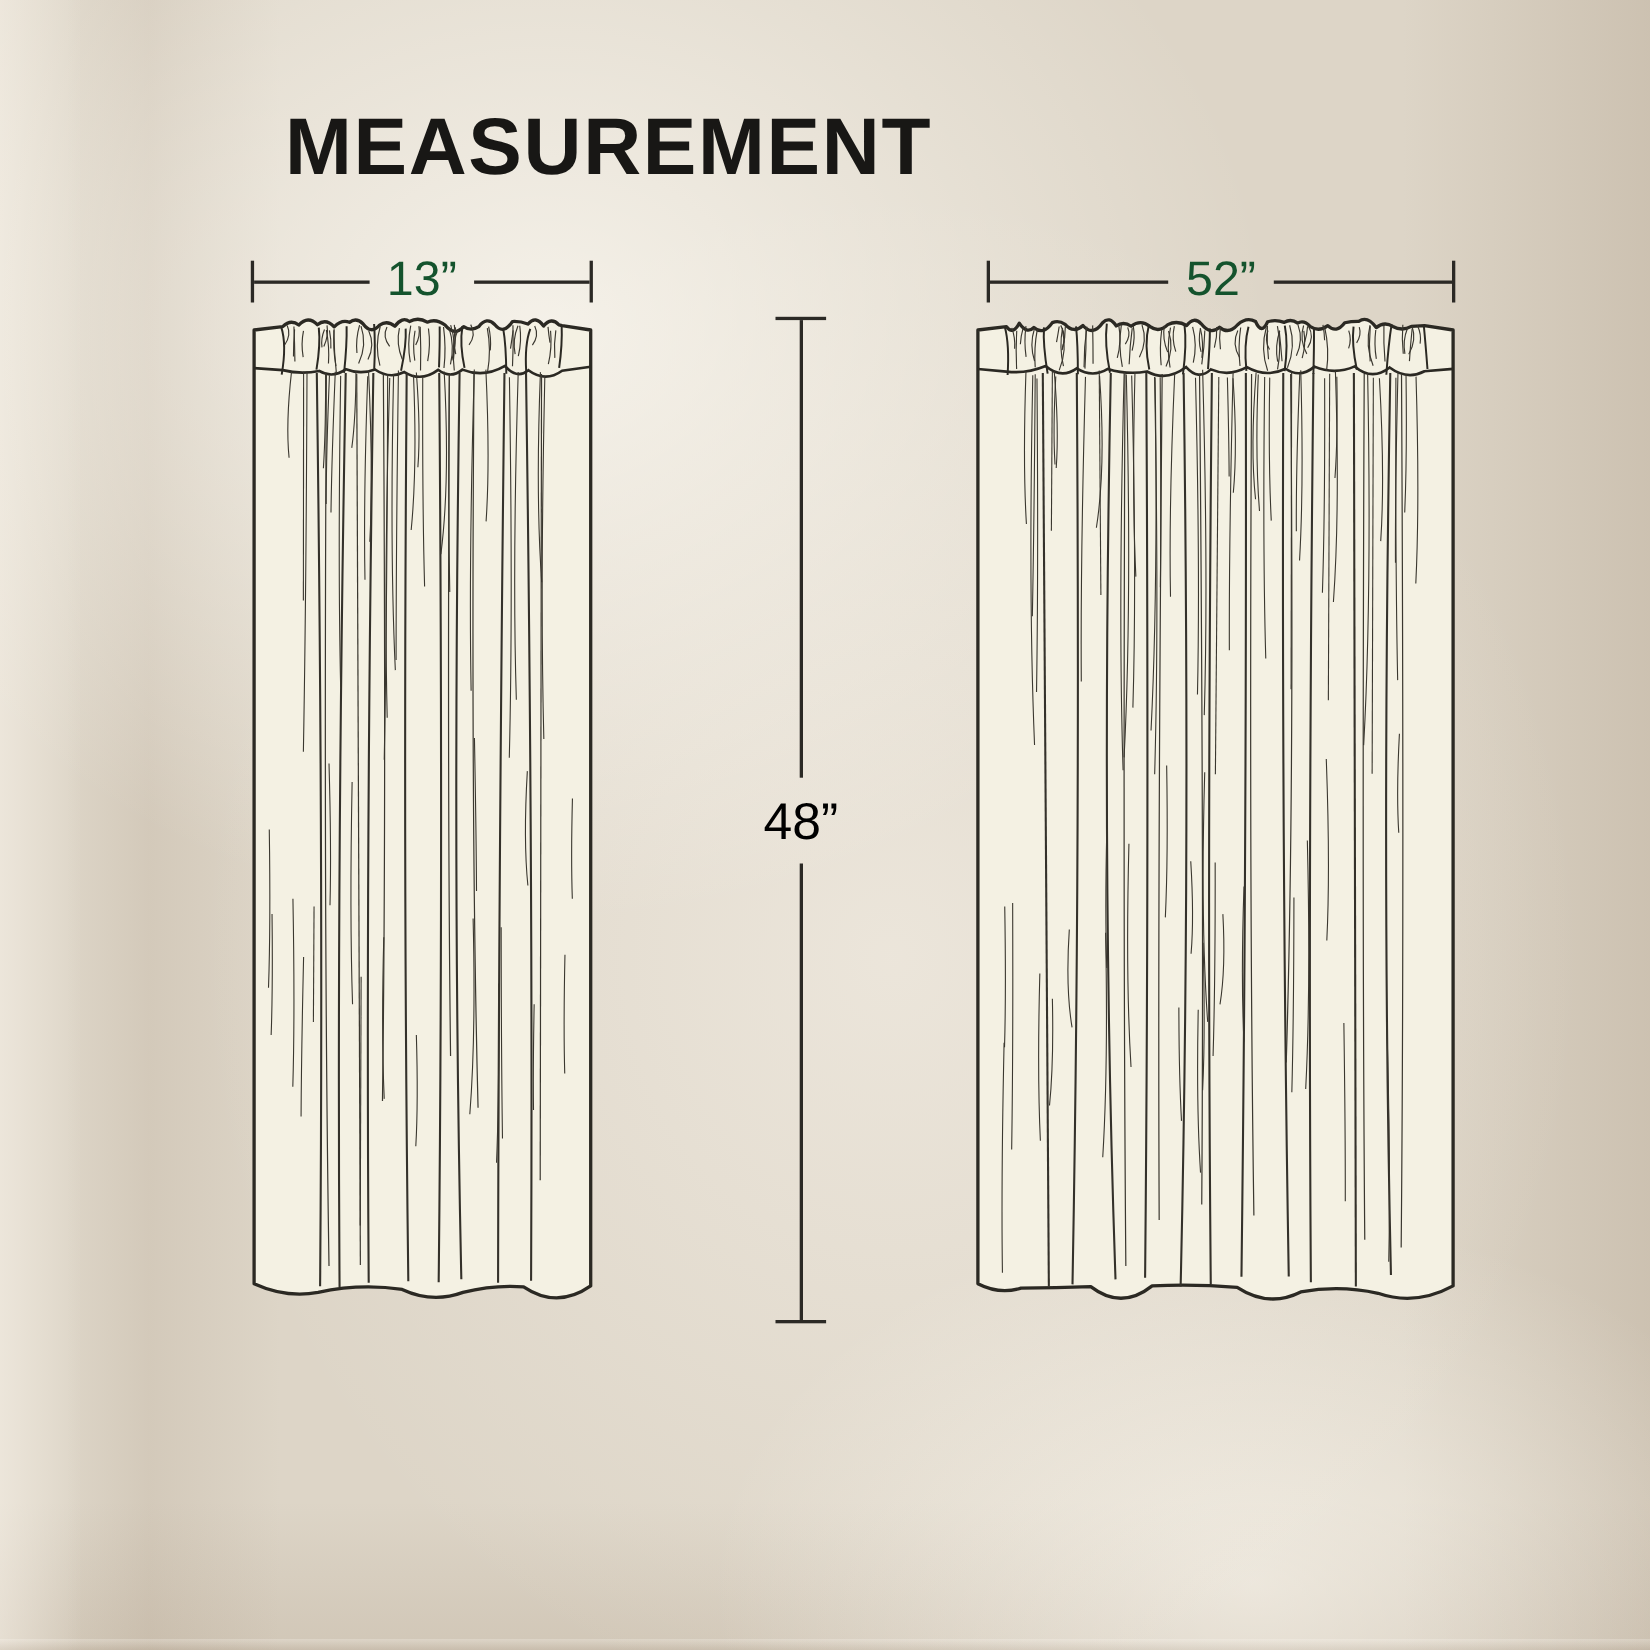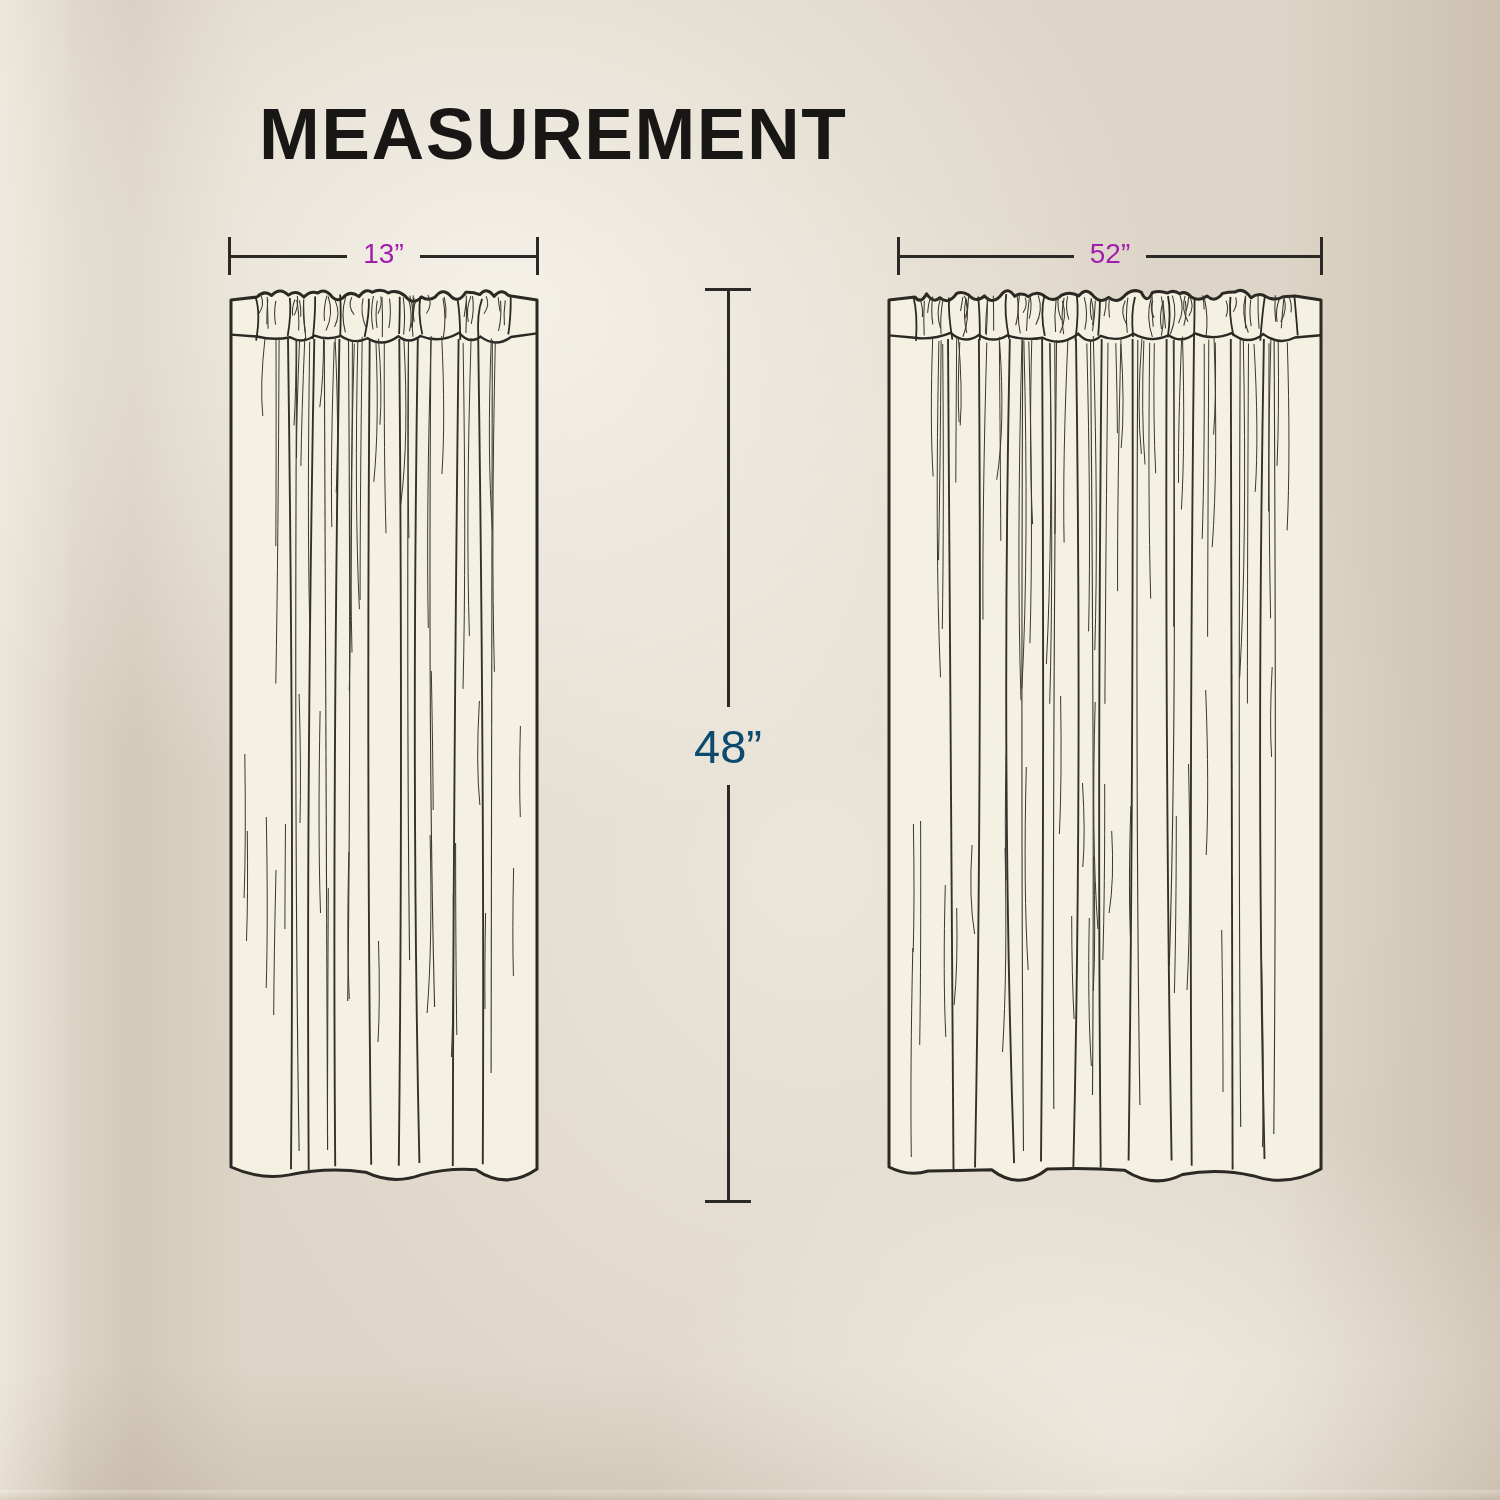--- a/index.html
+++ b/index.html
@@ -20,37 +20,37 @@
     position:absolute;left:222px;top:92px;
     font-size:73px;font-weight:700;letter-spacing:1.5px;color:#181715;
     white-space:nowrap;
     margin-left:37px;
   }
   
   .dim-h{position:absolute;display:flex;align-items:center;height:38px;}
   .dim-h .tick{width:3px;height:38px;background:#2b2925;flex:0 0 auto;}
   .dim-h .seg{flex:1 1 auto;height:3px;background:#2b2925;}
   .dim-h .lbl{
-    flex:0 0 auto;padding:0 16px;font-size:28px;color:#a21caf;
+    flex:0 0 auto;padding:0 16px;font-size:44px;color:#14532d;
     line-height:38px;white-space:nowrap;transform:translateY(-2px);
   }
   #dimL{left:228px;top:237px;width:311px;}
   #dimR{left:897px;top:237px;width:426px;text-align:center;}
   
   .dim-v{
     position:absolute;left:705px;top:288px;width:46px;height:915px;
     display:flex;flex-direction:column;align-items:center;
   }
   .dim-v .tickh{width:46px;height:3px;background:#2b2925;flex:0 0 auto;}
   .dim-v .segv{width:3px;background:#2b2925;flex:0 0 auto;}
   .dim-v .segv.s1{height:416px;}
   .dim-v .segv.s2{flex:1 1 auto;}
   .dim-v .lblv{
     height:78px;display:flex;align-items:center;justify-content:center;
-    font-size:47px;color:#0c4a6e;white-space:nowrap;
+    font-size:47px;color:#000000;white-space:nowrap;
   }
   .curtain{position:absolute;overflow:visible;}
   #curtainL{left:226px;top:282px;}
   #curtainR{left:884px;top:282px;}
   .footnote{
     position:absolute;left:162px;top:1296px;
     font-size:40px;font-weight:700;color:#161514;line-height:62px;
     white-space:nowrap;
   }
   .floorline{

